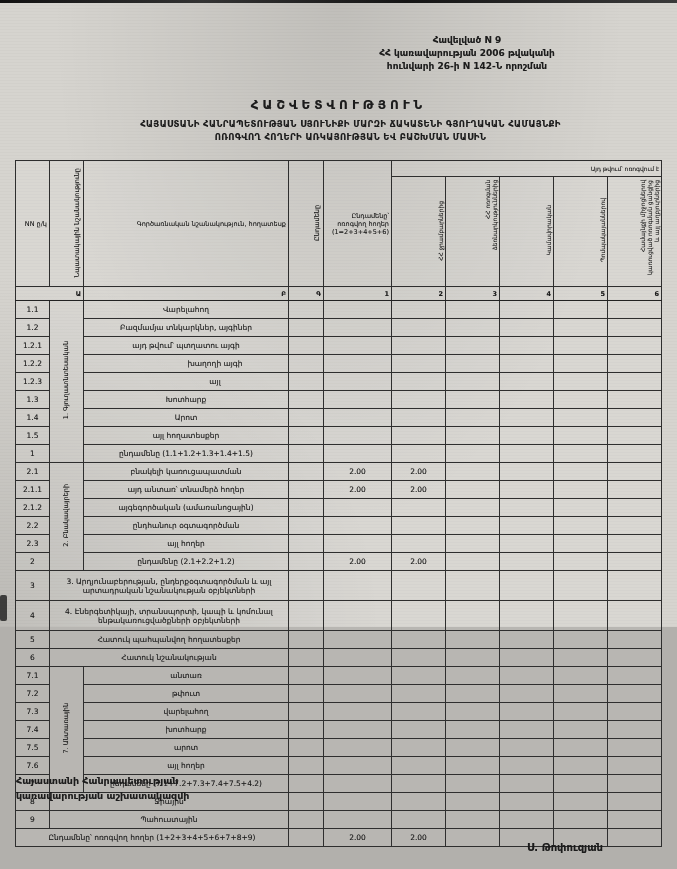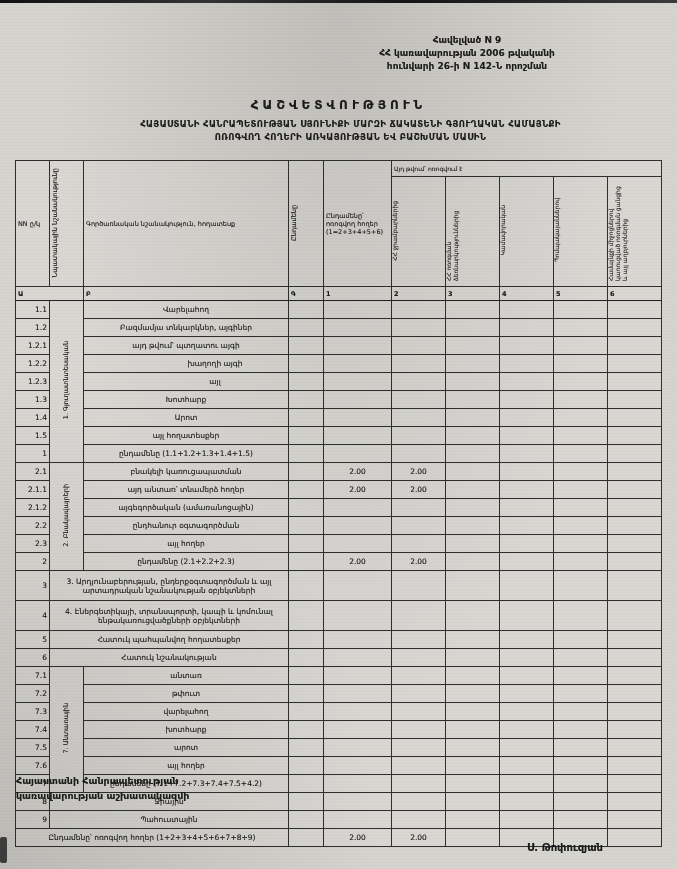--- a/index.html
+++ b/index.html
@@ -5,21 +5,21 @@
   html,body{margin:0;padding:0;}
   body{
     width:677px;height:869px;
     background:#b2b0ac;
     font-family:"DejaVu Sans",sans-serif;
     color:#1c1c1c;
     overflow:hidden;
   }
   .page{
     position:relative;
-    width:677px;height:869px;
+    width:677px;height:627px;
     background:
       radial-gradient(ellipse at 50% 0%, rgba(0,0,0,0.10), transparent 60%),
       radial-gradient(ellipse at 0% 100%, rgba(0,0,0,0.12), transparent 40%),
       repeating-linear-gradient(0deg, rgba(0,0,0,0.02) 0 1px, transparent 1px 3px),
       #d6d4cf;
     box-sizing:border-box;
     text-shadow:0 0 0.5px rgba(0,0,0,0.35);
   }
   .scan-edge-top{position:absolute;top:0;left:0;width:677px;height:3px;background:linear-gradient(90deg,#111 0%,#333 30%,#151515 60%,#3a3a3a 100%);}
   .scan-mark{position:absolute;left:0;bottom:6px;width:7px;height:26px;background:#1d1d1d;border-radius:2px;opacity:.8;}
@@ -39,36 +39,36 @@
     position:absolute;top:160px;left:15px;
     width:646px;border-collapse:collapse;table-layout:fixed;
     background:rgba(255,255,255,0.08);
   }
   .report th,.report td{
     border:1px solid #2e2e2e;
     padding:1px 2px;
     font-weight:400;
     overflow:hidden;
   }
-  .report thead th{font-size:6.5px;text-align:left;vertical-align:middle;}
+  .report thead th{font-size:6.5px;text-align:right;vertical-align:middle;}
   .report thead .grp{height:13px;font-size:6px;}
   .report thead .sub{height:105px;vertical-align:middle;padding:2px 0;}
   .vert{
     display:inline-block;
     writing-mode:vertical-rl;
     transform:rotate(180deg);
     white-space:normal;
     line-height:1.15;
   }
   .subv{font-size:6px;max-height:101px;}
   .catv{font-size:6.5px;max-height:140px;}
   .letters th{height:11px;font-size:7px;font-weight:700;border-bottom:1.5px solid #222;}
   .report tbody td{height:15px;font-size:7.5px;vertical-align:middle;}
   .report tbody tr.tall td{height:27px;}
-  .nn{text-align:right;font-size:7px;}
+  .nn{text-align:center;font-size:7px;}
   .name{text-align:center;padding-left:4px;}
   .cat{text-align:center;vertical-align:middle;}
   .val{text-align:center;}
   .footer{
     position:absolute;top:774px;left:16px;
     font-size:9.5px;font-weight:700;line-height:1.55;
   }
   .signature{
     position:absolute;top:842px;right:74px;
     font-size:10px;font-weight:700;
@@ -294,21 +294,21 @@
           <td class="val"></td>
           <td class="val"></td>
           <td class="val"></td>
           <td class="val"></td>
           <td class="val"></td>
           <td class="val"></td>
           <td class="val"></td>
         </tr>
         <tr>
           <td class="nn">2</td>
-          <td class="name">ընդամենը (2.1+2.2+2.3)</td>
+          <td class="name">ընդամենը (2.1+2.2+1.2)</td>
           <td class="val"></td>
           <td class="val">2.00</td>
           <td class="val">2.00</td>
           <td class="val"></td>
           <td class="val"></td>
           <td class="val"></td>
           <td class="val"></td>
         </tr>
         <tr class="tall">
           <td class="nn">3</td>

